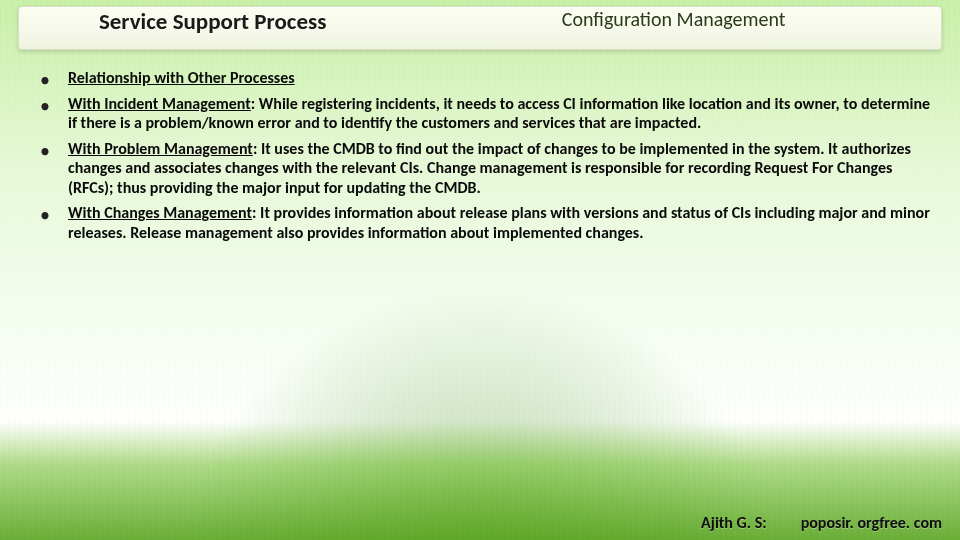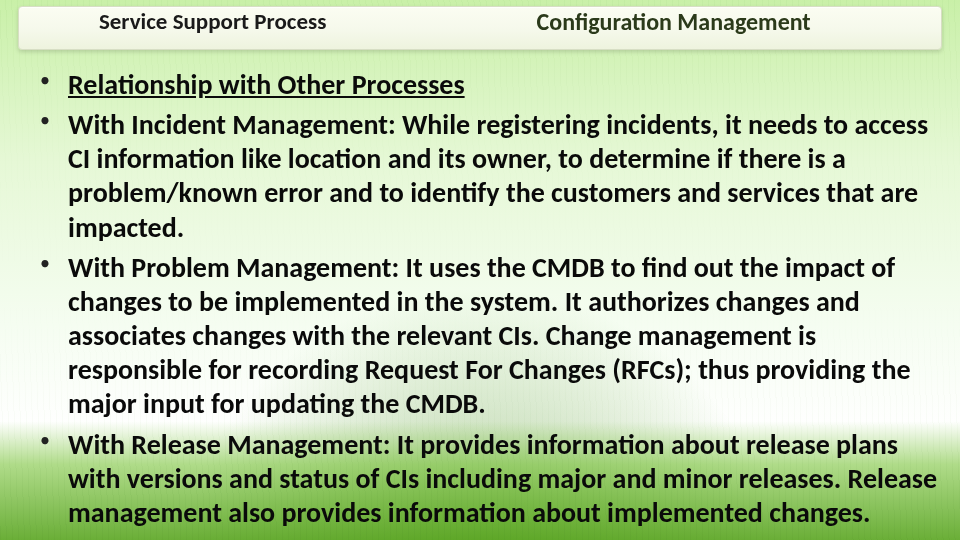--- a/index.html
+++ b/index.html
@@ -32,38 +32,38 @@
     display: flex; 
   }
   .title-left {
     flex: 0 0 42%;
     text-align: center;
     font-size: 23px; font-weight: 700; color: #1a1a1a;
   }
   .title-right {
     flex: 1;
     text-align: center;
-    font-size: 24px; font-weight: 700;
+    font-size: 20px; font-weight: 400;
     color: #2b3a1a;
   }
   .content {
     position: absolute; top: 68px; left: 28px; right: 22px; bottom: 52px;
     color: #0a0a0a;
   }
   ul.bullets { list-style: none; }
   ul.bullets > li {
     position: relative; padding-left: 40px;
-    font-size: 28px; line-height: 1.22; margin-bottom: 6px;
+    font-size: 16px; line-height: 1.22; margin-bottom: 6px;
     font-weight: 400;
   }
   ul.bullets > li::before {
     content: "•"; position: absolute; left: 12px; top: 0;
     font-size: 20px; color: #222;
   }
-  .u { }
+  .u { text-decoration: underline; }
   .b { font-weight: 700; }
   .bullet-heading { font-weight: 700; text-decoration: underline; }
   .footer {
     position: absolute; bottom: 8px; right: 18px;
     font-size: 16px; font-weight: 700; color: #0e0e0e;
     text-shadow: 0 1px 0 rgba(255,255,255,0.3);
   }
   .footer .gap { display: inline-block; width: 34px; }
 </style>
 </head>
@@ -82,18 +82,21 @@
       <li>
         <span class="bullet-heading">Relationship with Other Processes</span>
       </li>
       <li>
         <span class="u b">With Incident Management</span><span class="b">: While registering incidents, it needs to access CI information like location and its owner, to determine if there is a problem/known error and to identify the customers and services that are impacted.</span>
       </li>
       <li>
         <span class="u b">With Problem Management</span><span class="b">: It uses the CMDB to find out the impact of changes to be implemented in the system. It authorizes changes and associates changes with the relevant CIs. Change management is responsible for recording Request For Changes (RFCs); thus providing the major input for updating the CMDB.</span>
       </li>
       <li>
-        <span class="u b">With Release Management</span><span class="b">: It provides information about release plans with versions and status of CIs including major and minor releases. Release management also provides information about implemented changes.</span>
+        <span class="u b">With Changes Management</span><span class="b">: It provides information about release plans with versions and status of CIs including major and minor releases. Release management also provides information about implemented changes.</span>
       </li>
     </ul>
   </div>
 
+  <div class="footer">
+    <span>Ajith G. S:</span><span class="gap"></span><span>poposir. orgfree. com</span>
+  </div>
 </div>
 
 </body></html>

